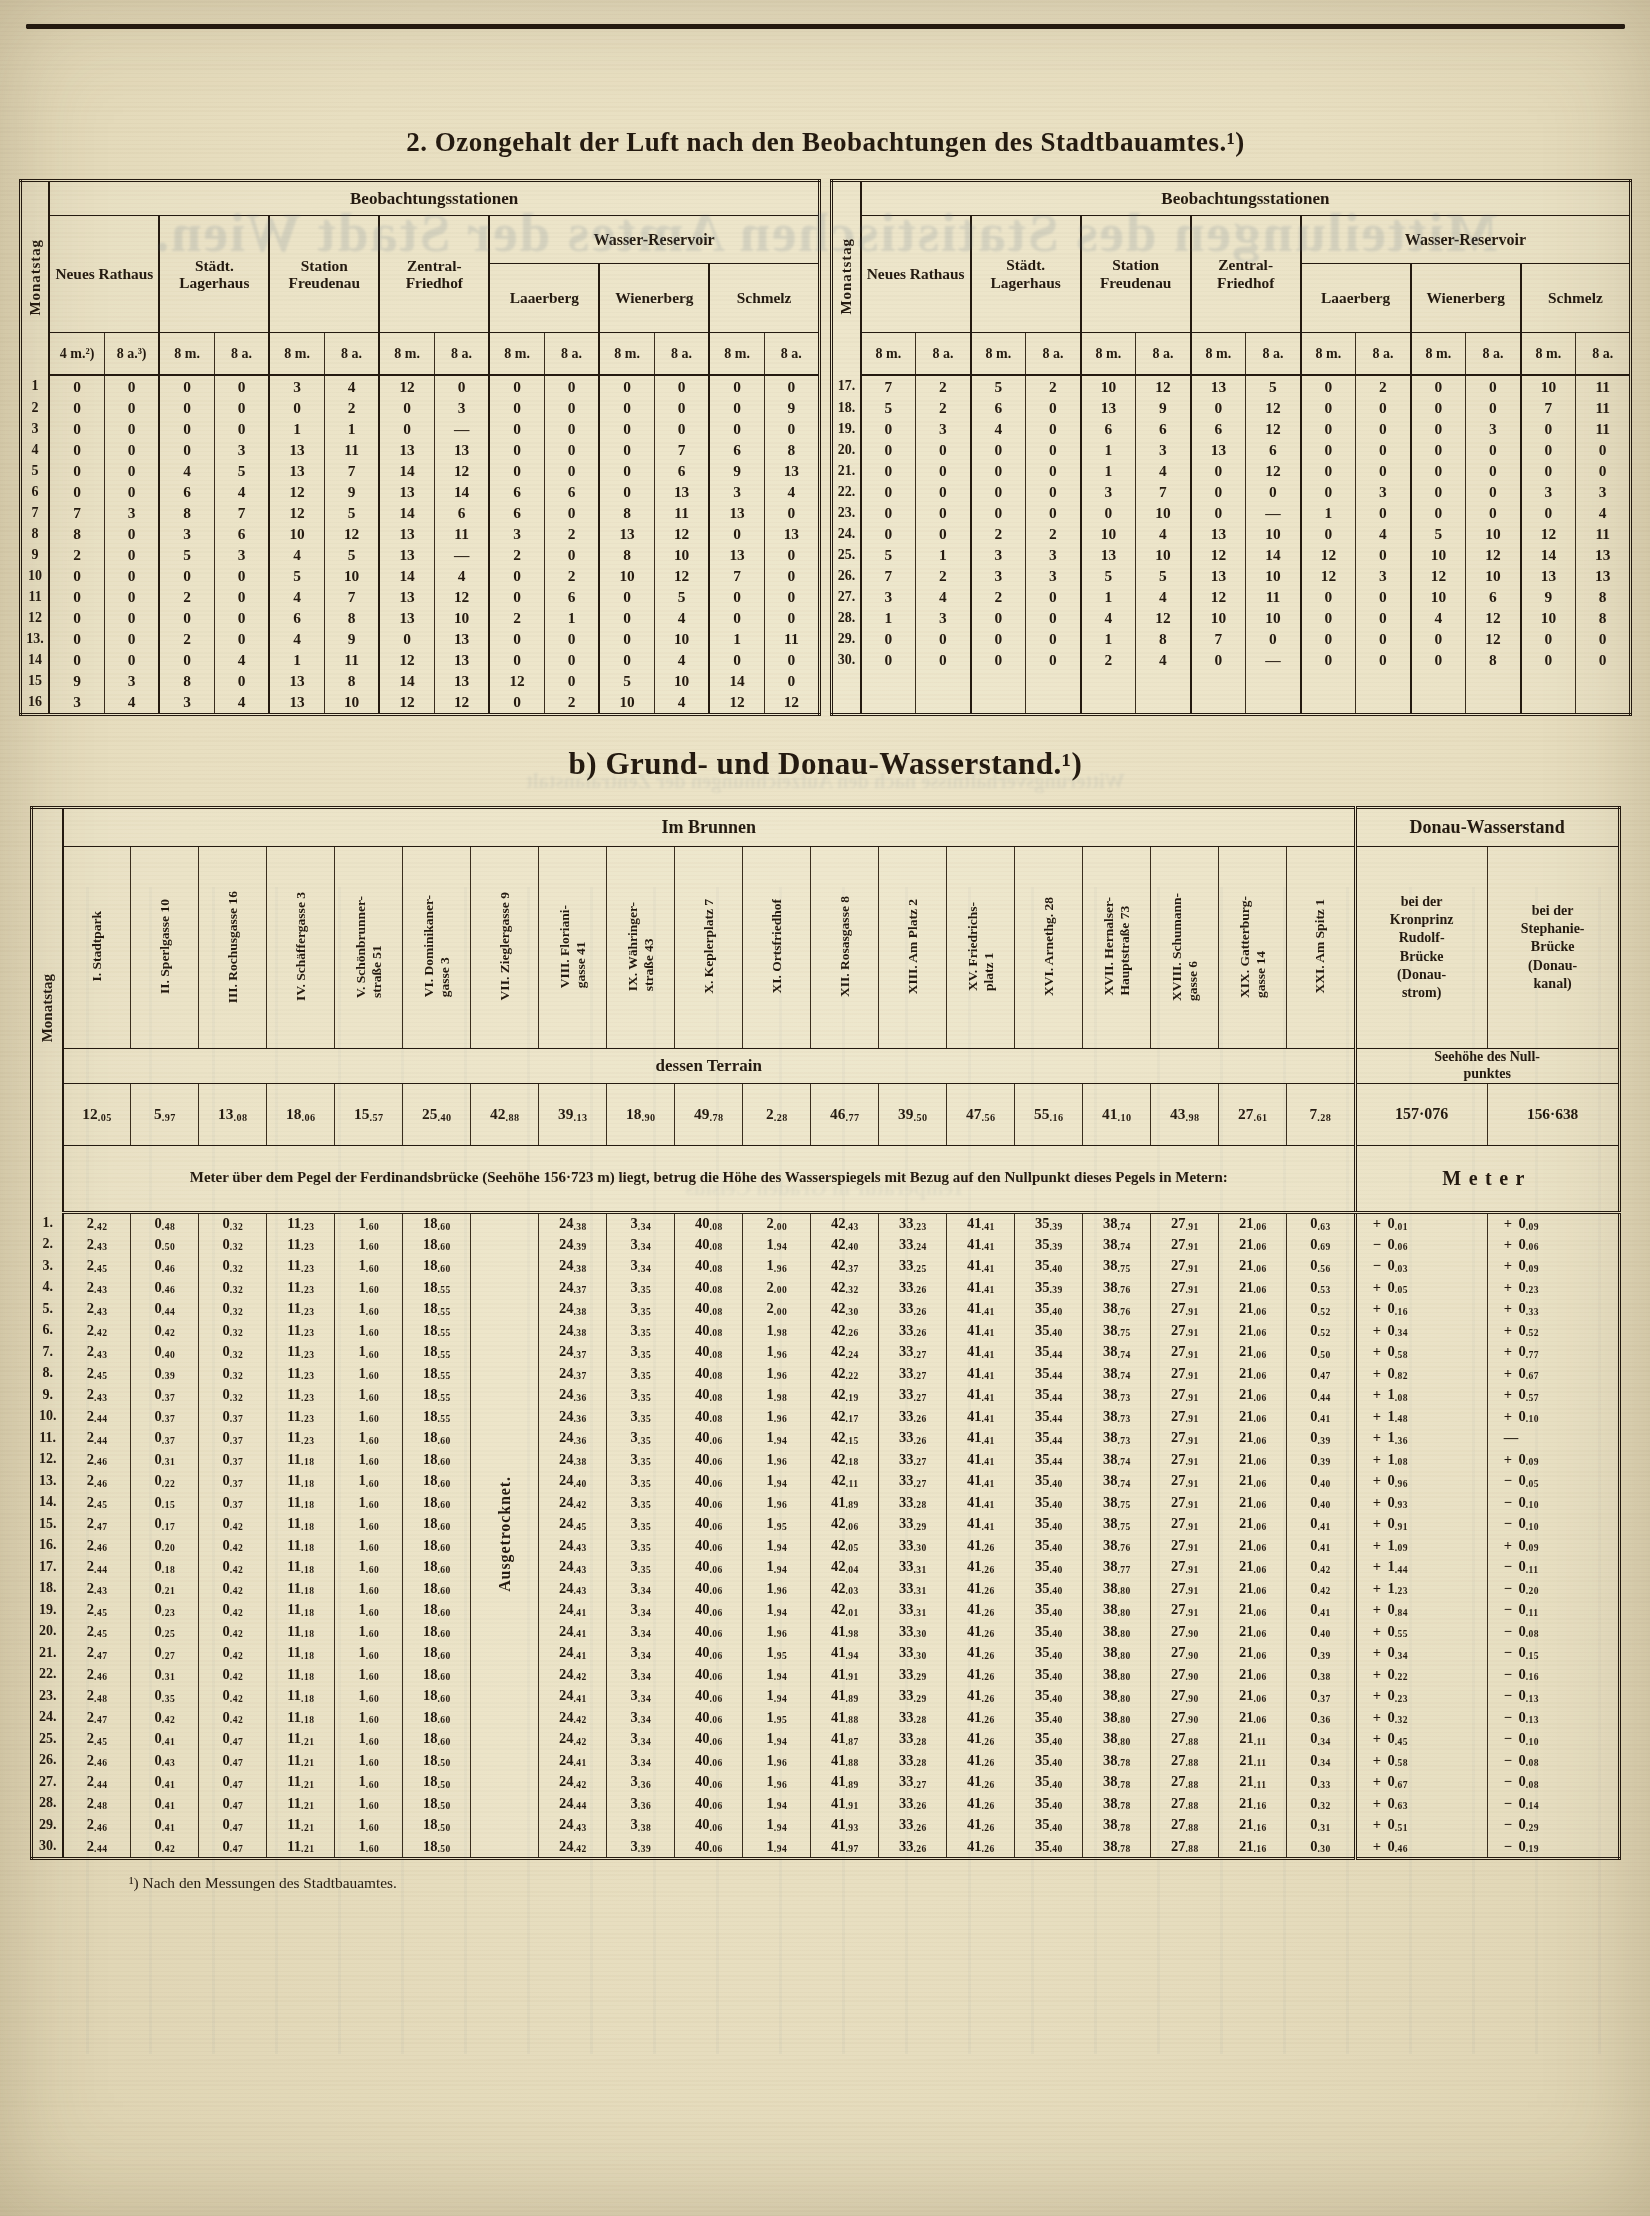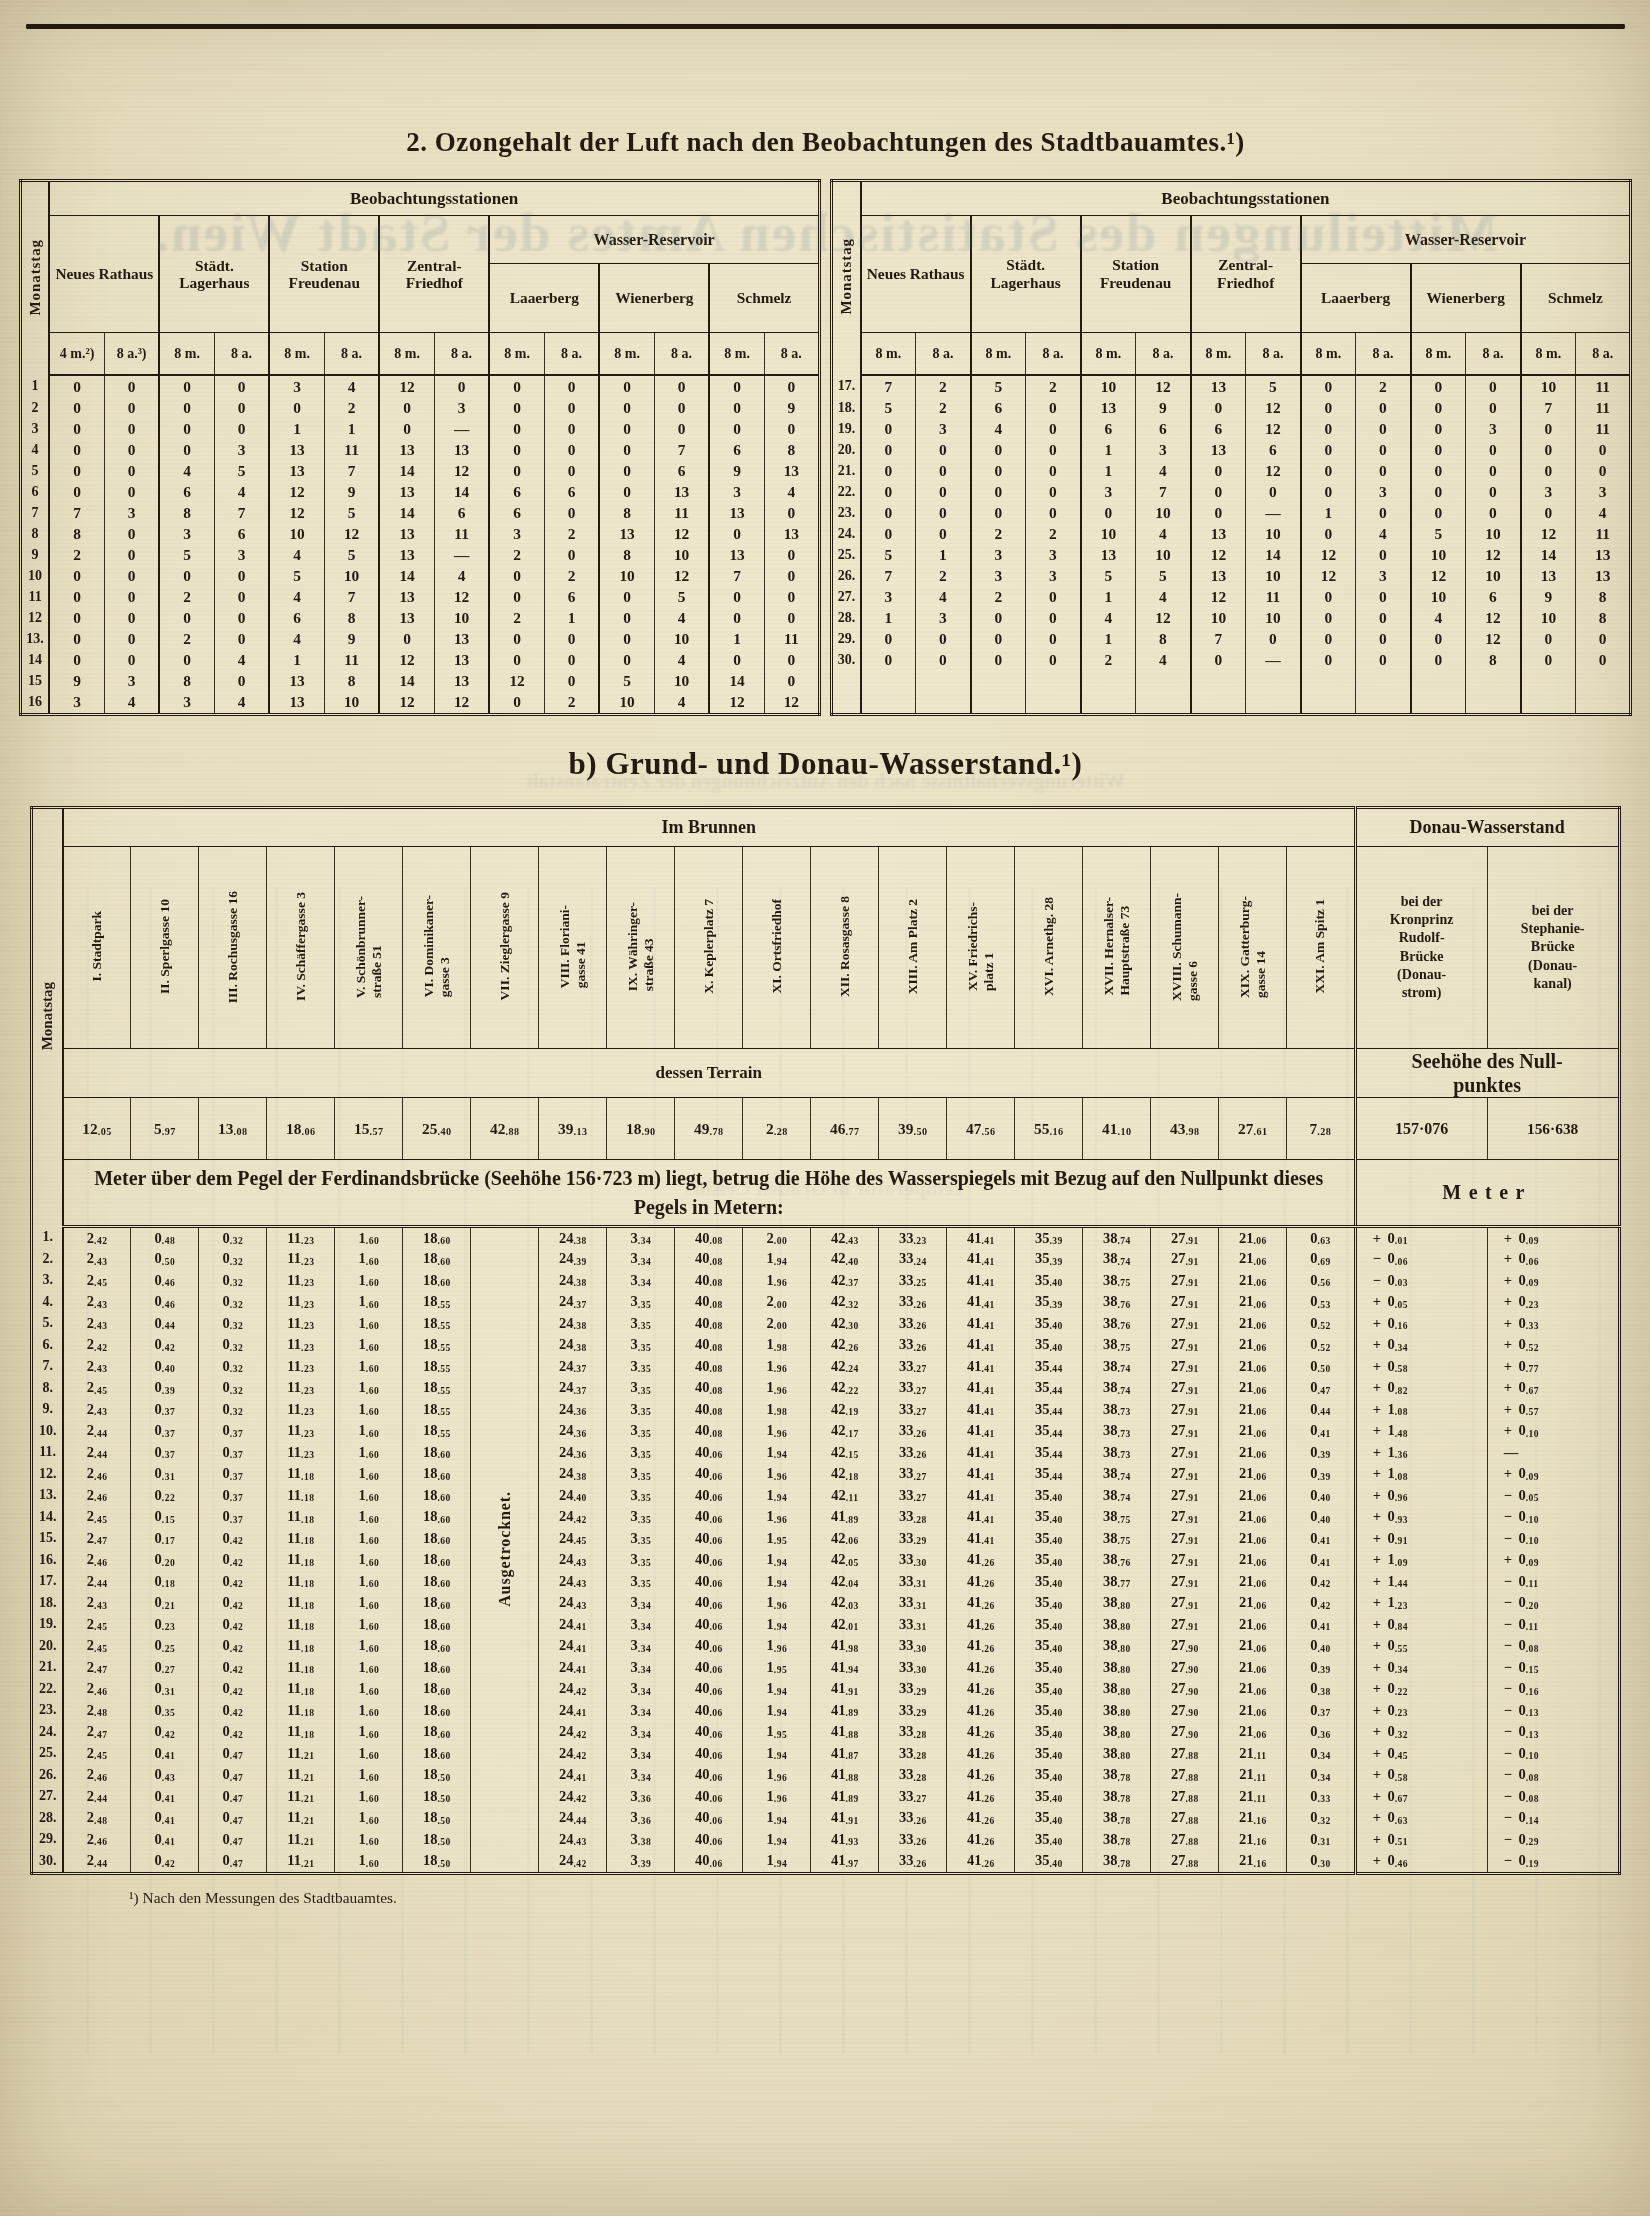--- a/index.html
+++ b/index.html
@@ -67,24 +67,24 @@
   table.water{width:1590px;border:3.7px double #241a10;}
   .water th,.water td{border-left:0.9px solid #3a2e1e;text-align:center;}
   .water .dayhead{border-left:none;border-right:2.8px double #241a10;font-size:15px;}
   .water .grp{font-size:18px;height:37px;border-bottom:1.9px solid #241a10;}
   .water .grp.donau{border-left:3.3px double #241a10;}
   .water th.well{height:201px;border-bottom:1.9px solid #241a10;vertical-align:middle;}
   .water .wname{font-size:13.5px;line-height:1.2;text-align:left;}
   .water th.dnhead{font-size:14px;line-height:1.3;border-bottom:1.9px solid #241a10;font-weight:bold;}
   .water th.dnhead.first{border-left:3.3px double #241a10;}
   .water .terrhead{font-size:17px;height:31px;border-bottom:1.4px solid #241a10;}
-  .water .seehead{font-size:20px;height:31px;border-left:3.3px double #241a10;border-bottom:1.4px solid #241a10;line-height:1.2;}
+  .water .seehead{font-size:14px;height:31px;border-left:3.3px double #241a10;border-bottom:1.4px solid #241a10;line-height:1.2;}
   .water td.terr{font-size:15.4px;height:61px;border-bottom:1.9px solid #241a10;}
   .water td.see{border-left:3.3px double #241a10;font-size:16px;}
-  .water .note{font-size:20px;font-weight:bold;height:65px;border-bottom:3.3px double #241a10;padding:0 28px;line-height:1.45;margin-left:12px;}
+  .water .note{font-size:15px;font-weight:bold;height:65px;border-bottom:3.3px double #241a10;padding:0 28px;line-height:1.45;margin-left:12px;}
   .water .meter{font-size:20px;border-left:3.3px double #241a10;border-bottom:3.3px double #241a10;letter-spacing:7.5px;}
   .water td.day{font-size:14px;border-left:none;border-right:2.8px double #241a10;height:21.5px;}
   .water td.wv{font-size:14.5px;}
   .water td.dnval{font-size:14.5px;text-align:left;padding-left:16px;}
   .water td.dnfirst{border-left:3.3px double #241a10;}
   .water td.dried{background:rgba(255,252,240,.05);}
   .water .dlab{font-size:16px;letter-spacing:0.9px;}
 </style>
 </head>
 <body>

